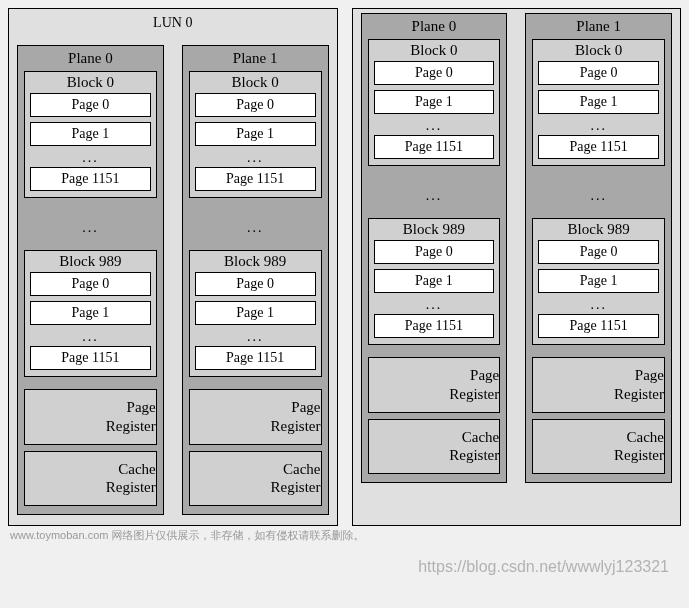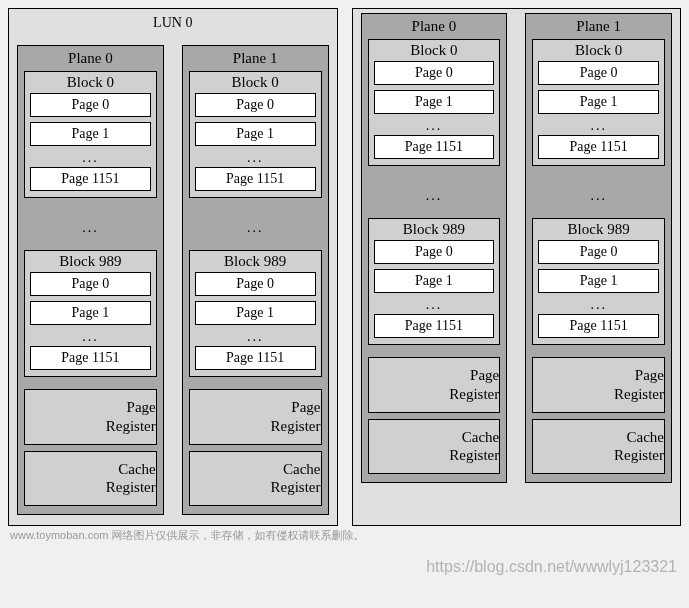--- a/index.html
+++ b/index.html
@@ -78,21 +78,21 @@
     background: #d0d0d0;
     border: 1px solid #000;
     text-align: right;
     padding: 8px 0;
     margin-top: 6px;
     line-height: 1.25;
     font-size: 15px;
   }
   .watermark-right {
     position: absolute;
-    right: 12px;
+    right: 20px;
     top: 558px;
     color: rgba(128,128,128,0.55);
     font-family: Arial, sans-serif;
     font-size: 16px;
     pointer-events: none;
   }
   .watermark-bottom {
     color: #999;
     font-family: 'Microsoft YaHei', SimSun, Arial, sans-serif;
     font-size: 11px;

